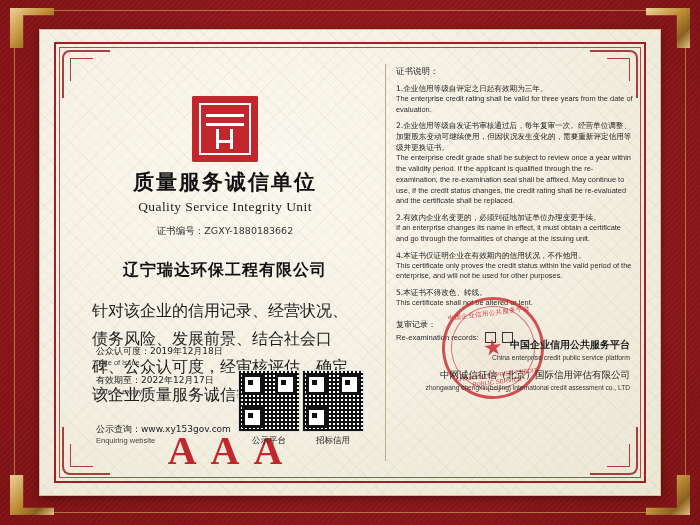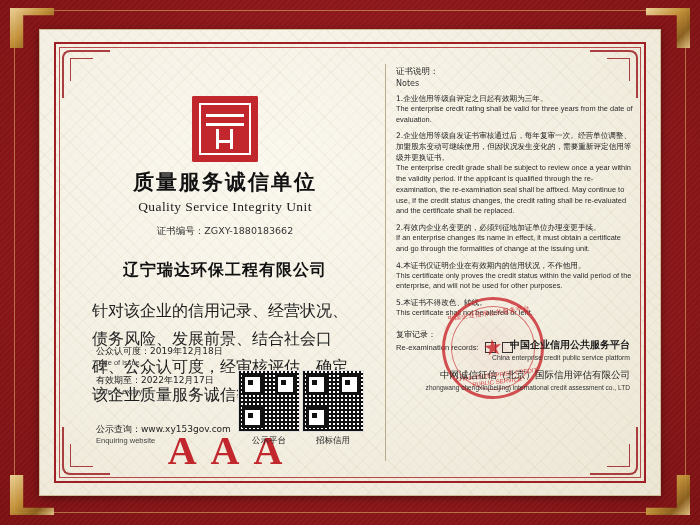--- a/index.html
+++ b/index.html
@@ -259,21 +259,20 @@
               </span>
           </div>
           <div class="qr-label">招标信用</div>
         </div>
       </div>
     </div>
 
     <div id="right">
       <div class="notes-head">
         <div>证书说明：</div>
-        <div class="en">Notes</div>
       </div>
 
       <div class="note">
         <div class="cn">1.企业信用等级自评定之日起有效期为三年。</div>
         <div class="en">The enterprise credit rating shall be valid for three years from the date of evaluation.</div>
       </div>
       <div class="note">
         <div class="cn">2.企业信用等级自发证书审核通过后，每年复审一次。经营单位调整、加盟股东变动可继续使用，但因状况发生变化的，需要重新评定信用等级并更换证书。</div>
         <div class="en">The enterprise credit grade shall be subject to review once a year within the validity period. If the applicant is qualified through the re-examination, the re-examination seal shall be affixed. May continue to use, If the credit status changes, the credit rating shall be re-evaluated and the certificate shall be replaced.</div>
       </div>

